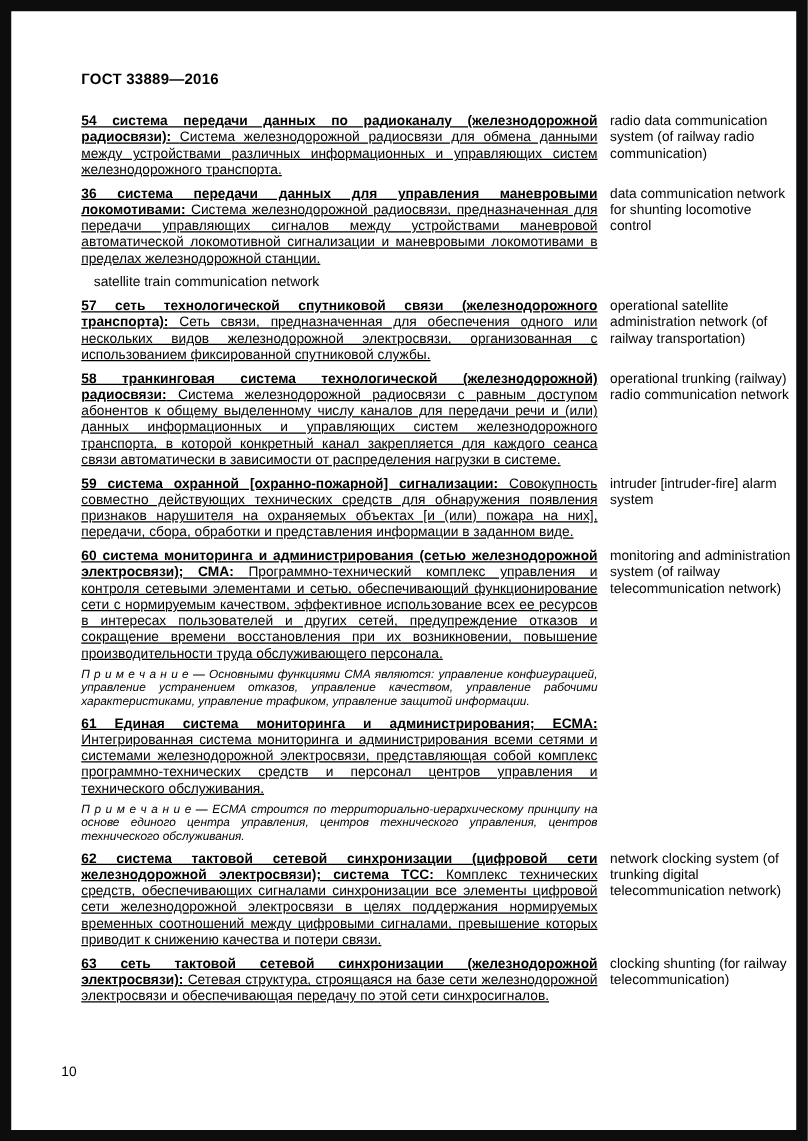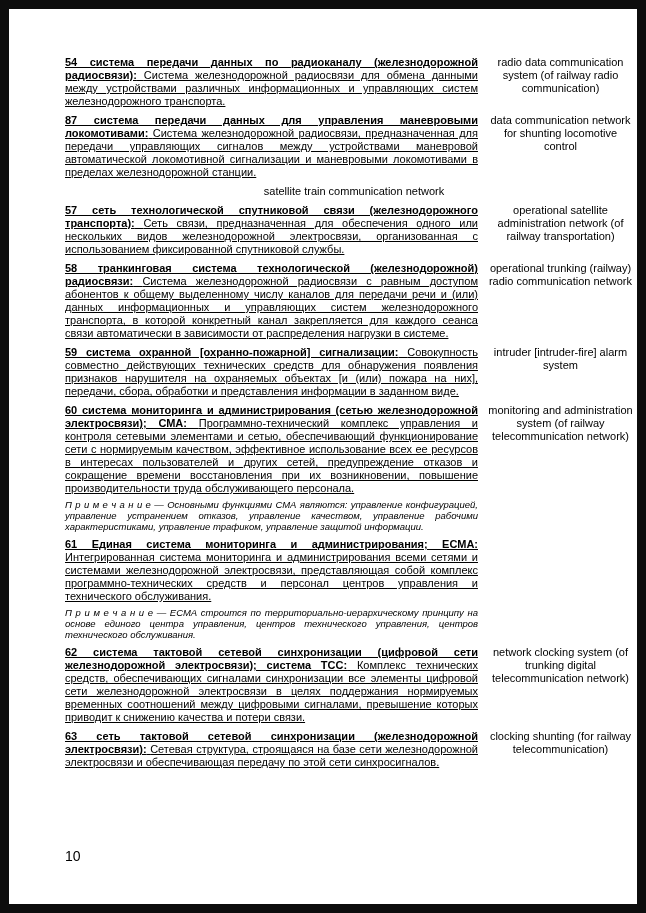--- a/index.html
+++ b/index.html
@@ -50,47 +50,48 @@
     font-size: 9.5px;
     line-height: 11px;
     text-align: justify;
     font-style: italic;
   }
   .en {
     flex: 1 1 auto;
     margin-left: 10px;
     font-size: 11px;
     line-height: 13px;
-    text-align: center;
+    text-align: left;
   }
   .page-number {
     position: absolute;
-    left: 56px;
+    left: 40px;
     bottom: 40px;
-    font-size: 14px;
+    font-size: 11px;
   }
 </style>
 </head>
 <body>
 
 <div class="page">
 
+  <div class="doc-header">ГОСТ 33889—2016</div>
 
   <div class="entries">
 
     <div class="entry">
       <div class="main-col">
         <p class="main"><span class="term">54 система передачи данных по радиоканалу (железнодорожной радиосвязи):</span> <span>Система железнодорожной радиосвязи для обмена данными между устройствами различных информационных и управляющих систем железнодорожного транспорта.</span></p>
       </div>
       <div class="en">radio data communication system (of railway radio communication)</div>
     </div>
 
     <div class="entry">
       <div class="main-col">
-        <p class="main"><span class="term">87 система передачи данных для управления маневровыми локомотивами:</span> <span>Система железнодорожной радиосвязи, предназначенная для передачи управляющих сигналов между устройствами маневровой автоматической локомотивной сигнализации и маневровыми локомотивами в пределах железнодорожной станции.</span></p>
+        <p class="main"><span class="term">36 система передачи данных для управления маневровыми локомотивами:</span> <span>Система железнодорожной радиосвязи, предназначенная для передачи управляющих сигналов между устройствами маневровой автоматической локомотивной сигнализации и маневровыми локомотивами в пределах железнодорожной станции.</span></p>
       </div>
       <div class="en">data communication network for shunting locomotive control</div>
     </div>
 
     <div class="entry">
       <div class="en">satellite train communication network</div>
     </div>
 
     <div class="entry">
       <div class="main-col">

